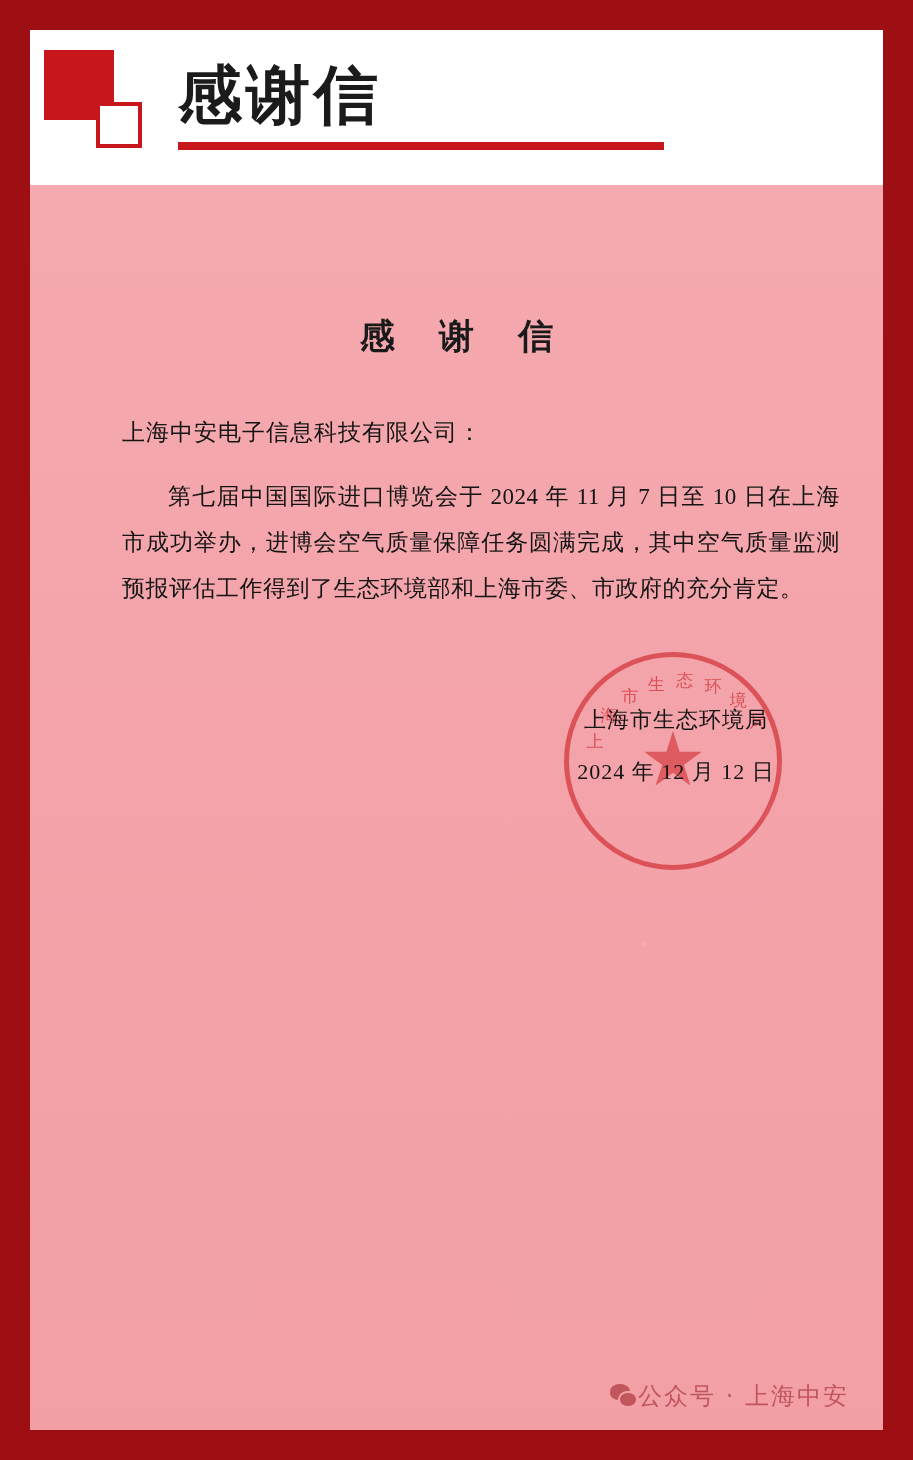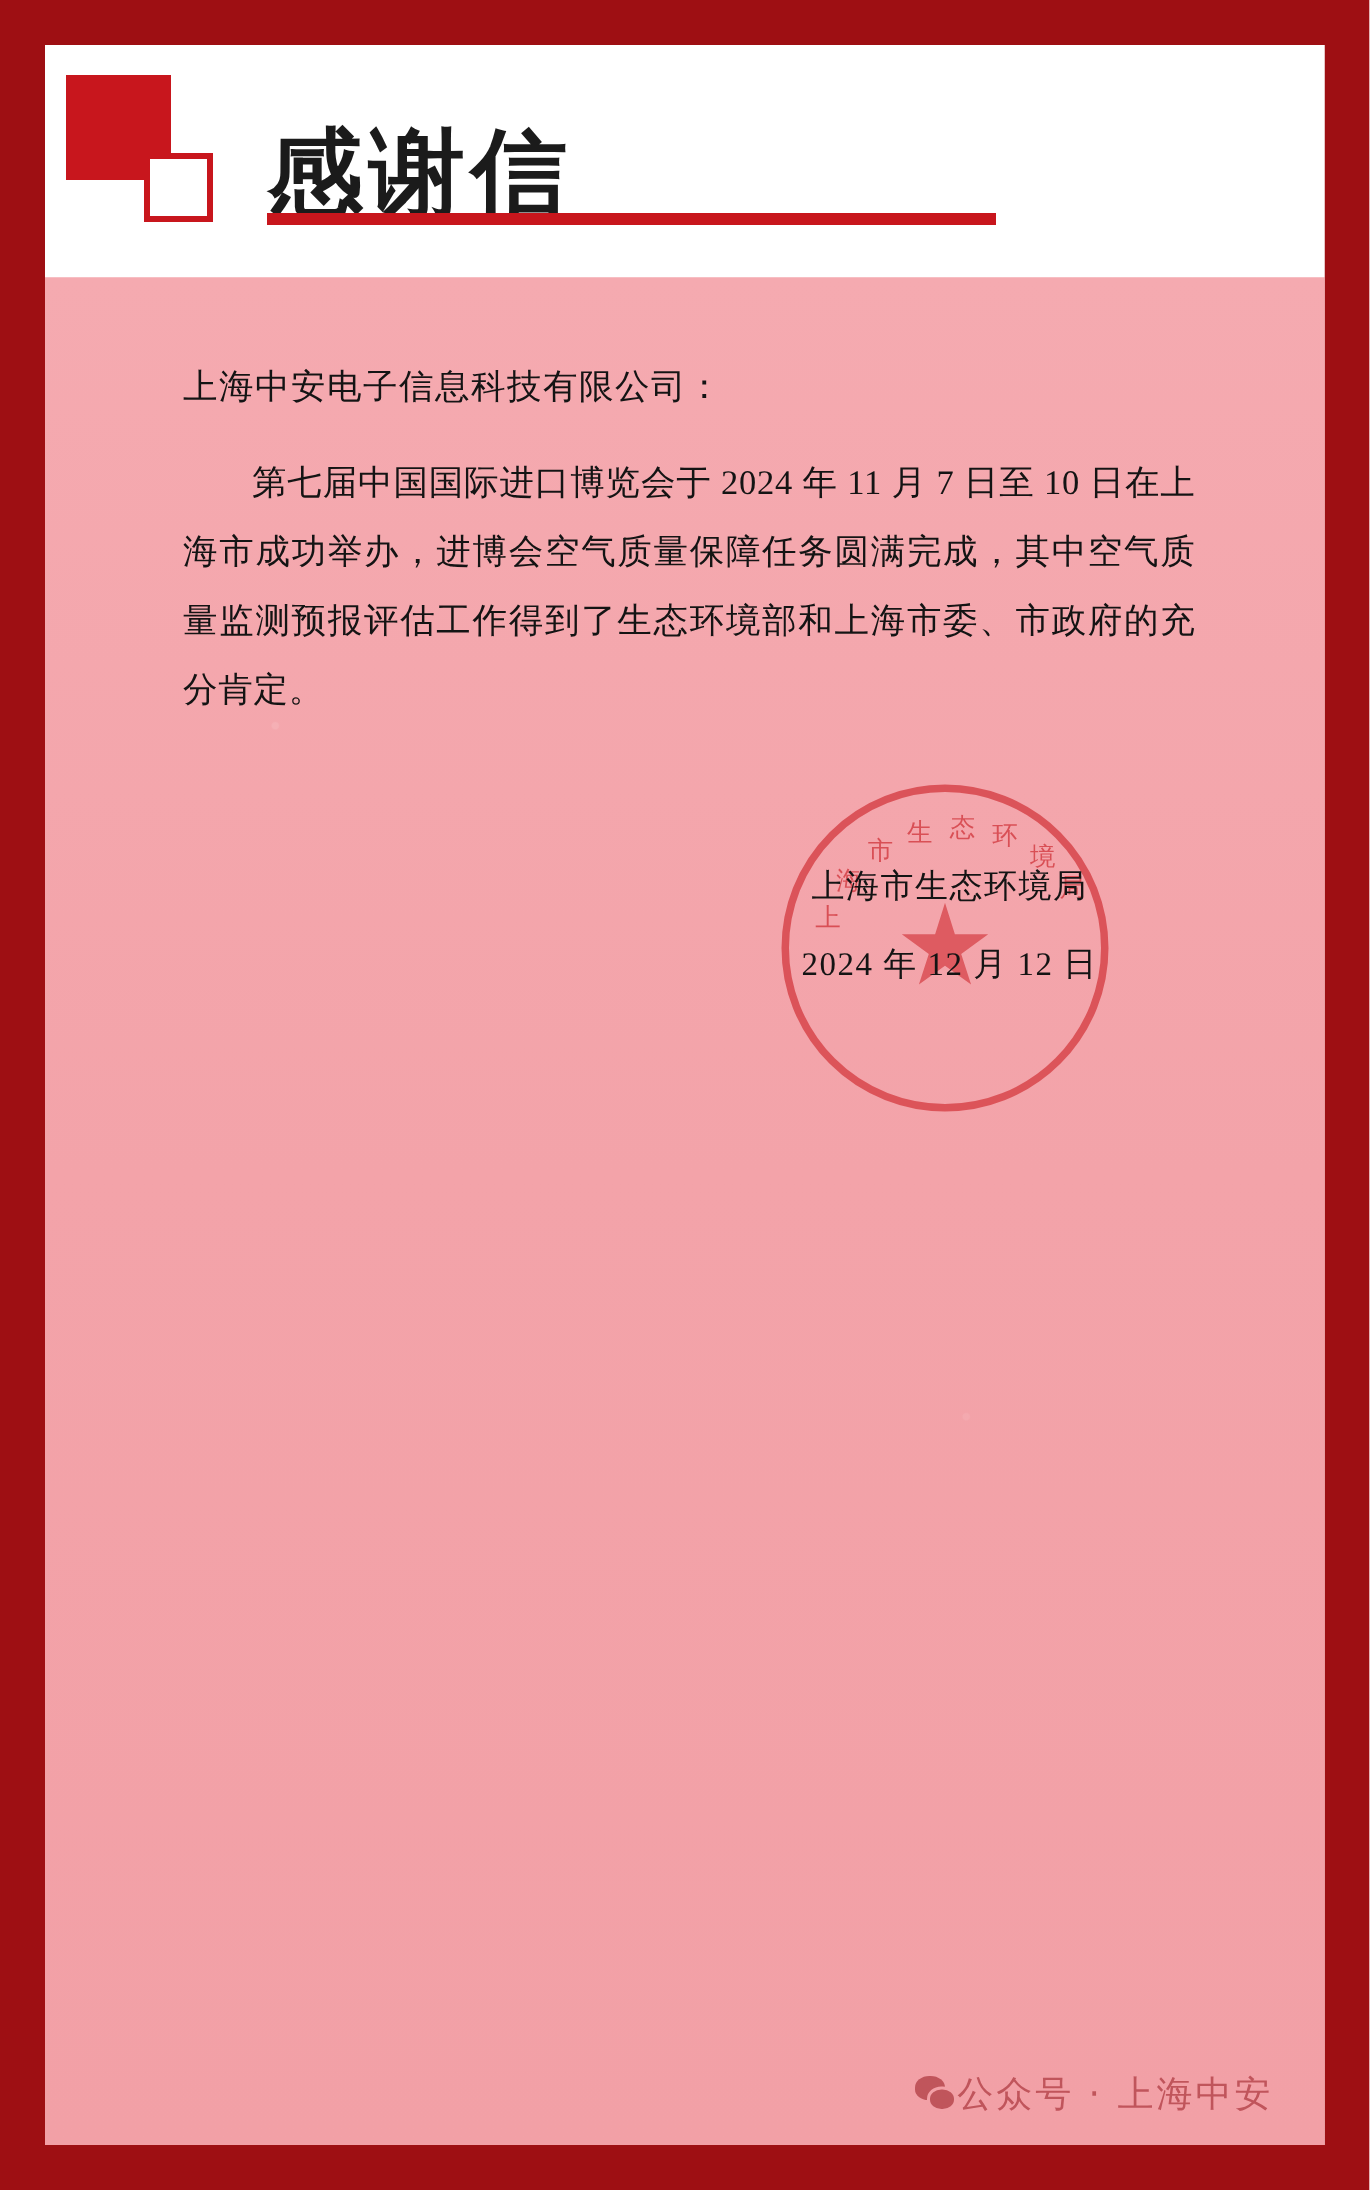--- a/index.html
+++ b/index.html
@@ -60,21 +60,20 @@
   }
   .header-title {
     position: absolute;
     left: 148px;
     top: 22px;
     font-size: 64px;
     font-weight: bold;
     letter-spacing: 4px;
     color: #1b1b1b;
     font-family: "DejaVu Sans", "Liberation Sans", sans-serif;
-    margin-top: 20px;
   }
   .header-rule {
     position: absolute;
     left: 148px;
     top: 112px;
     width: 486px;
     height: 8px;
     background: #c8161d;
   }
 
@@ -96,21 +95,21 @@
     margin-top: 128px;
     font-size: 35px;
     font-weight: bold;
     letter-spacing: 16px;
     color: #1a1a1a;
     font-family: "DejaVu Serif", "Liberation Serif", serif;
     text-indent: 16px;
   }
 
   .letter-inner {
-    padding: 0 86px 0 92px;
+    padding: 0 43px 0 92px;
   }
 
   .salutation {
     margin-top: 55px;
     font-size: 23px;
     line-height: 1.6;
     color: #141414;
     letter-spacing: 1px;
   }
 
@@ -229,20 +228,21 @@
     <div class="logo-mark">
       <div class="logo-square-big"></div>
       <div class="logo-square-small"></div>
     </div>
     <div class="header-title">感谢信</div>
     <div class="header-rule"></div>
   </div>
 
   <div class="letter">
 
+    <div class="letter-title">感 谢 信</div>
 
     <div class="letter-inner">
       <div class="salutation">上海中安电子信息科技有限公司：</div>
 
       <div class="para">第七届中国国际进口博览会于 2024 年 11 月 7 日至 10 日在上海市成功举办，进博会空气质量保障任务圆满完成，其中空气质量监测预报评估工作得到了生态环境部和上海市委、市政府的充分肯定。</div>
 
       <div class="sign-block">
         <div class="seal">
           <div class="seal-text">
             <span style="transform:rotate(-70deg) translate(0,-92px) rotate(70deg);">上</span>

